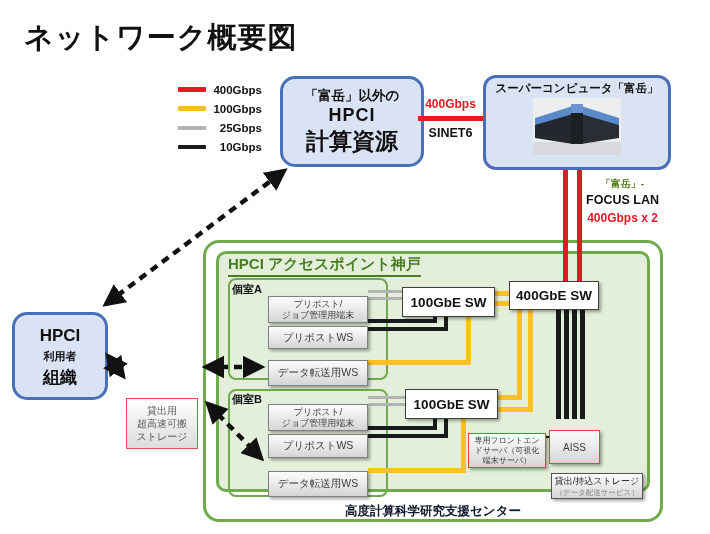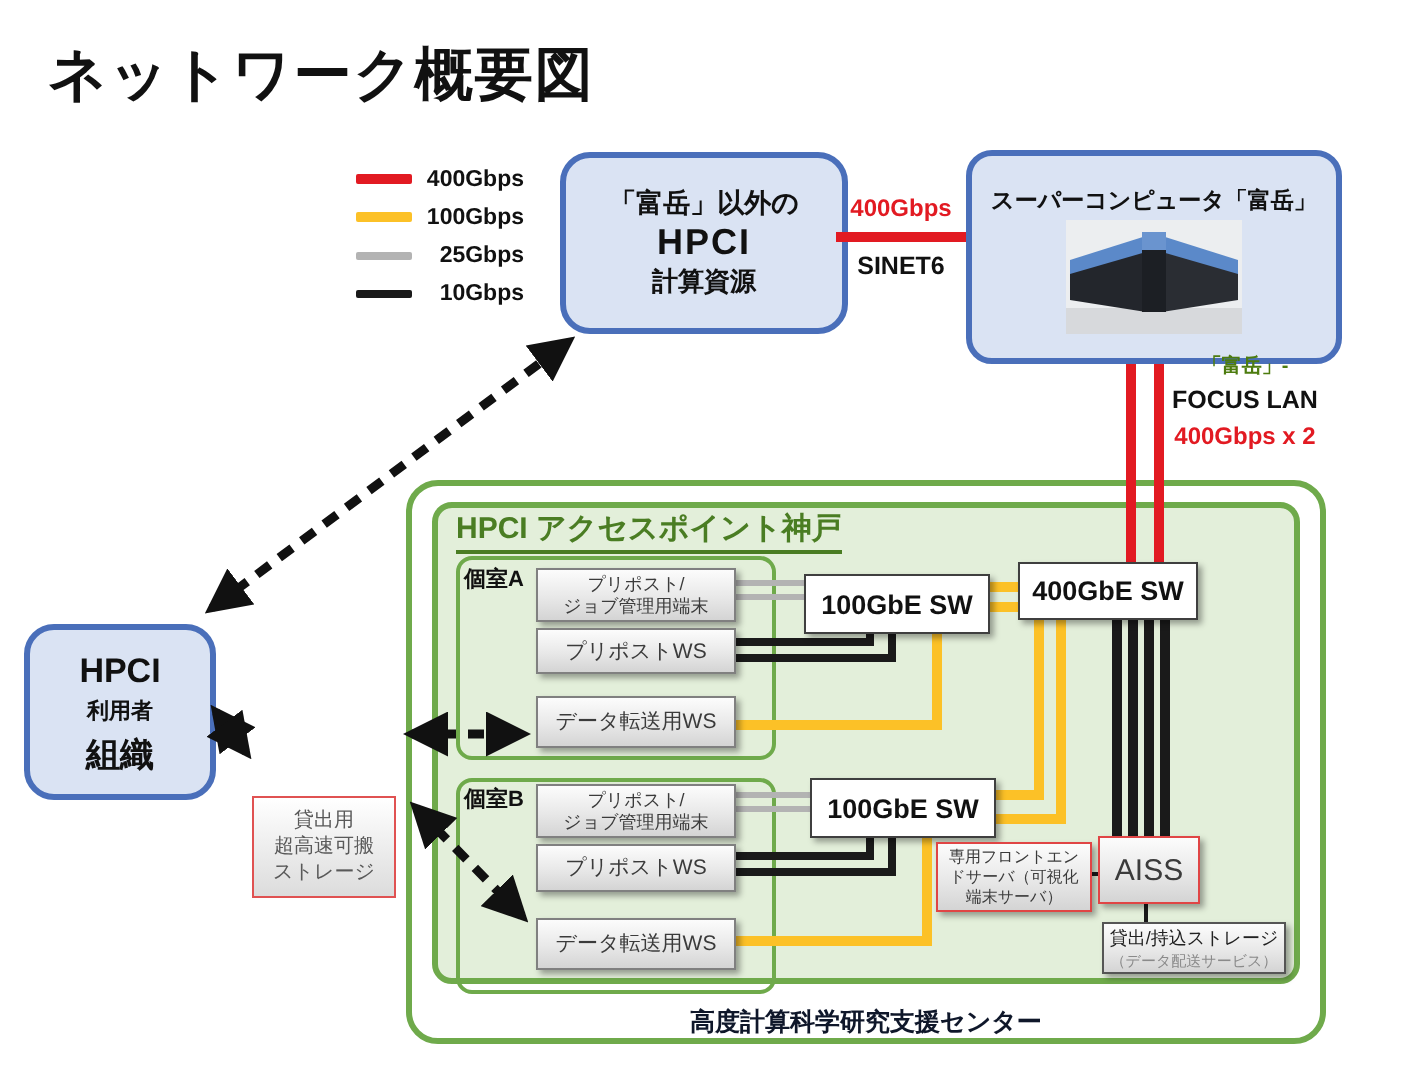--- a/index.html
+++ b/index.html
@@ -18,21 +18,21 @@
   .lg-label{width:56px;text-align:right;font-size:11.5px;font-weight:bold;color:#111;}
   
   .bluebox{background:#dae3f3;border:3px solid #4a6fba;border-radius:15px;
     display:flex;flex-direction:column;align-items:center;justify-content:center;text-align:center;}
   
   .greenbox{border:3px solid #6faa4b;box-sizing:border-box;}
   
   .eq{background:linear-gradient(180deg,#fcfcfc 0%,#e8e8e8 55%,#d4d4d4 100%);
     border:1.5px solid #808080;box-shadow:2px 2px 3px rgba(0,0,0,.35);
     display:flex;flex-direction:column;align-items:center;justify-content:center;
-    text-align:center;color:#3b3b3b;box-sizing:border-box;}
+    text-align:center;color:#3b3b3b;box-sizing:border-box;margin-top:12px;}
   .sw{background:#fff;border:1.5px solid #3f3f3f;box-shadow:2px 2px 3px rgba(0,0,0,.35);
     display:flex;align-items:center;justify-content:center;font-weight:bold;
     font-size:13.5px;color:#111;box-sizing:border-box;}
   .redline-border{border-color:#e04545 !important;}
   svg.overlay{position:absolute;left:0;top:0;pointer-events:none;}
 </style>
 </head>
 <body>
 
 <div id="canvas">
@@ -137,40 +137,40 @@
   <div class="abs sw" style="left:405px;top:389px;width:93px;height:30px;">100GbE SW</div>
   <div class="abs sw" style="left:509px;top:281px;width:90px;height:29px;">400GbE SW</div>
 
 
   <div class="abs eq redline-border" style="left:468px;top:421px;width:78px;height:35px;font-size:8px;line-height:10px;">
     <div>専用フロントエン</div>
     <div>ドサーバ（可視化</div>
     <div>端末サーバ）</div>
   </div>
 
-  <div class="abs eq redline-border" style="left:549px;top:418px;width:51px;height:34px;font-size:15px;">
+  <div class="abs eq redline-border" style="left:549px;top:418px;width:51px;height:34px;font-size:10px;">
     <div>AISS</div>
   </div>
 
   <div class="abs eq" style="left:551px;top:461px;width:92px;height:26px;border-color:#555;">
     <div style="font-size:9px;color:#222;">貸出/持込ストレージ</div>
     <div style="font-size:7.5px;color:#8a8a8a;">（データ配送サービス）</div>
   </div>
 
   <div class="abs bluebox" style="left:280px;top:76px;width:138px;height:85px;">
     <div style="font-size:13.5px;font-weight:bold;">「富岳」以外の</div>
     <div style="font-size:18px;font-weight:bold;letter-spacing:1px;">HPCI</div>
-    <div style="font-size:13px;font-weight:bold;">計算資源</div>
+    <div style="font-size:23px;font-weight:bold;">計算資源</div>
   </div>
 
   <div class="ln" style="left: 418px; top: 116px; width: 65px; height: 5px; background: rgb(226, 26, 34);"></div>
   <div class="abs" style="left:413px;top:97px;width:75px;text-align:center;font-size:12px;font-weight:bold;color:#e21a22;">400Gbps</div>
   <div class="abs" style="left:413px;top:126px;width:75px;text-align:center;font-size:12.5px;font-weight:bold;color:#111;">SINET6</div>
 
-  <div class="abs bluebox" style="left:483px;top:75px;width:182px;height:86px;border-radius:13px;justify-content:flex-start;padding-top:15px;">
+  <div class="abs bluebox" style="left:483px;top:75px;width:182px;height:86px;border-radius:13px;justify-content:flex-start;padding-top:3px;">
     <div style="font-size:11.5px;font-weight:bold;">スーパーコンピュータ「富岳」</div>
     <svg width="88" height="57" viewBox="0 0 88 57" style="margin-top:2px;">
       <rect x="0" y="0" width="88" height="57" fill="#eceef0"></rect>
       <rect x="0" y="44" width="88" height="13" fill="#d7d9dc"></rect>
       <polygon points="2,24 40,13 40,46 2,40" fill="#23262c"></polygon>
       <polygon points="2,20 40,8 40,16 2,27" fill="#5b89c9"></polygon>
       <polygon points="48,13 86,24 86,40 48,46" fill="#2a2d33"></polygon>
       <polygon points="48,8 86,20 86,27 48,16" fill="#5b89c9"></polygon>
       <rect x="38" y="6" width="12" height="40" fill="#1c1f24"></rect>
       <rect x="38" y="6" width="12" height="9" fill="#6a94cf"></rect>

